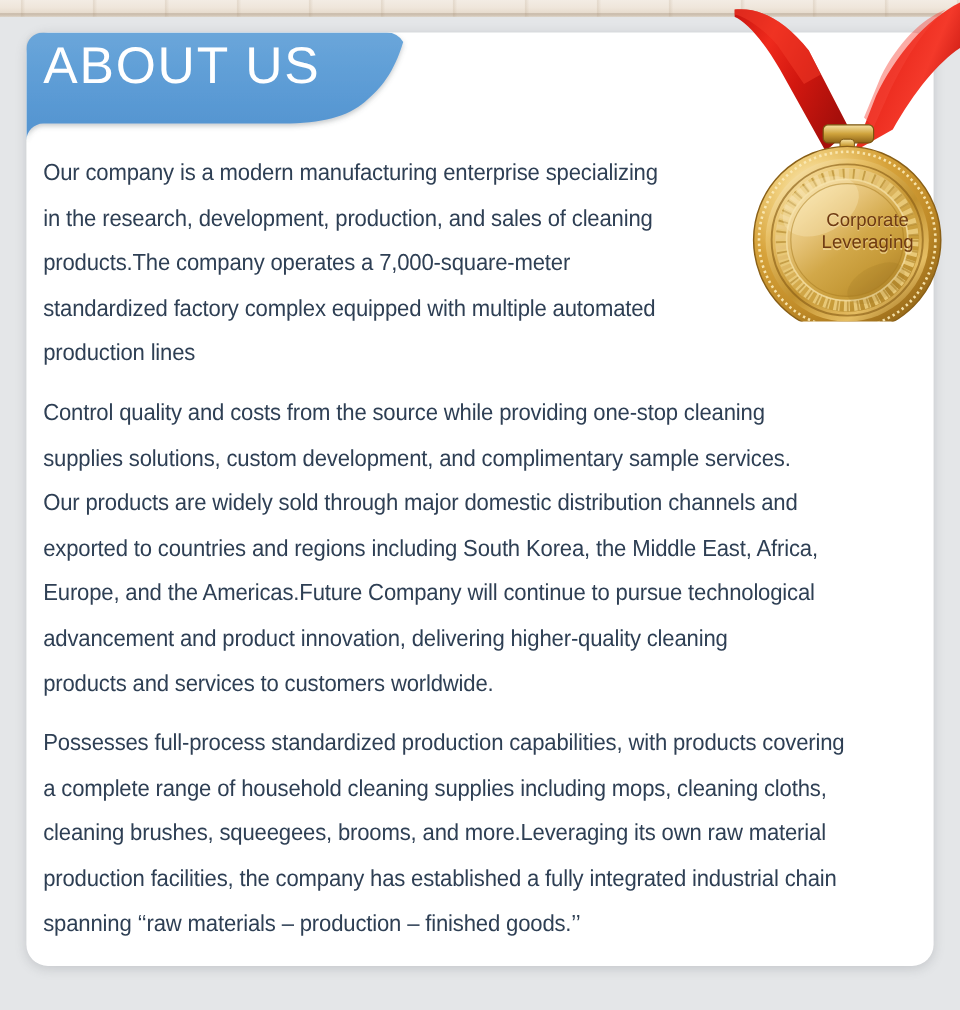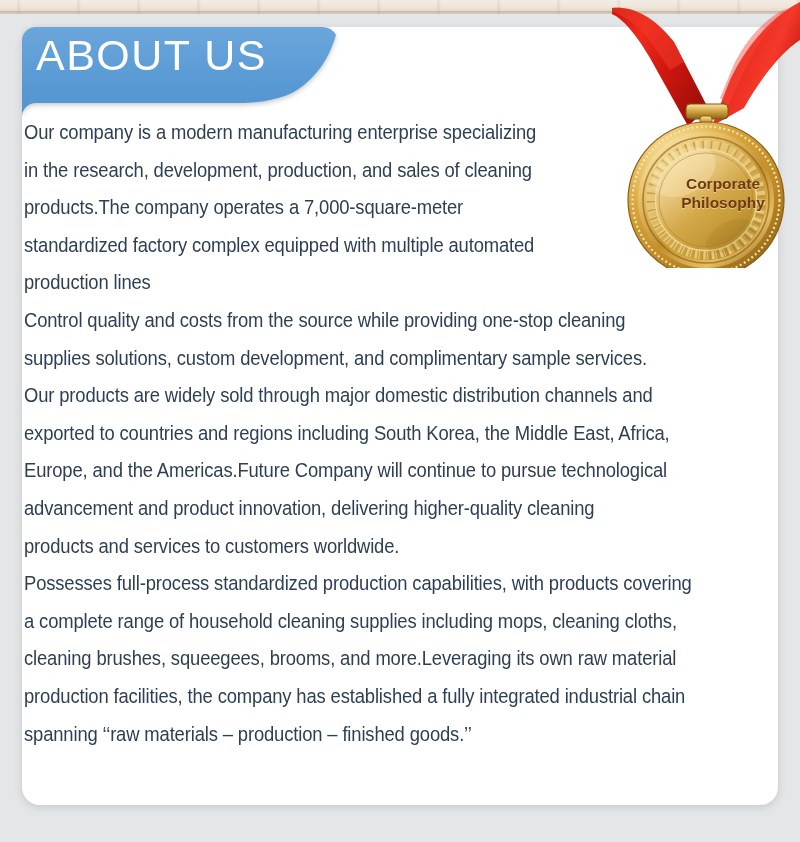--- a/index.html
+++ b/index.html
@@ -76,38 +76,38 @@
     width:188px; height:268px;
   }
   #medal svg { display:block; }
 
   #medal-label {
     position:absolute;
     left:0; top:175px;
     width:188px;
     text-align:center;
     font-size:15.5px;
-    font-weight:bold;
+    font-weight:normal;
     line-height:1.22;
     color:#6e3a12;
     text-shadow:0 1px 0 rgba(255,236,190,.55);
     pointer-events:none;
     padding-left:40px;
     padding-right:6px;
     box-sizing:border-box;
   }
   #medal-label span { display:block; white-space:nowrap; }
 
   
   #body-text {
     position:absolute;
     left:24px; top:114px;
     width:752px;
   }
-  .para { margin:0; }
+  .para { margin:12px; }
   .tline {
     font-size:19.3px;
     line-height:37.6px;
     color:#2e3f54;
     white-space:nowrap;
     font-stretch:condensed;
     transform:scaleX(.955);
     transform-origin:left center;
     letter-spacing:-0.15px;
   }
@@ -211,21 +211,21 @@
       <circle cx="94" cy="200" r="55" fill="none" stroke="#a87b20" stroke-width="9" stroke-dasharray="1.5 7" opacity=".55"></circle>
       <circle cx="94" cy="200" r="50.5" fill="none" stroke="#f3dda0" stroke-width="1.4" opacity=".85"></circle>
       <circle cx="94" cy="200" r="47" fill="url(#goldFace)"></circle>
 
       <ellipse cx="72" cy="172" rx="34" ry="22" fill="#fff2c9" opacity=".30" transform="rotate(-28 72 172)"></ellipse>
       <ellipse cx="118" cy="236" rx="26" ry="14" fill="#8a6017" opacity=".14" transform="rotate(-28 118 236)"></ellipse>
       <circle cx="94" cy="200" r="47" fill="none" stroke="#a87b20" stroke-width="1" opacity=".5"></circle>
     </svg>
     <div id="medal-label">
       <span>Corporate</span>
-      <span>Philosophy</span>
+      <span>Leveraging</span>
     </div>
   </div>
 
   <div id="body-text">
 
     <div class="para">
       <div class="tline">Our company is a modern manufacturing enterprise specializing</div>
       <div class="tline">in the research, development, production, and sales of cleaning</div>
       <div class="tline">products.The company operates a 7,000-square-meter</div>
       <div class="tline">standardized factory complex equipped with multiple automated</div>

